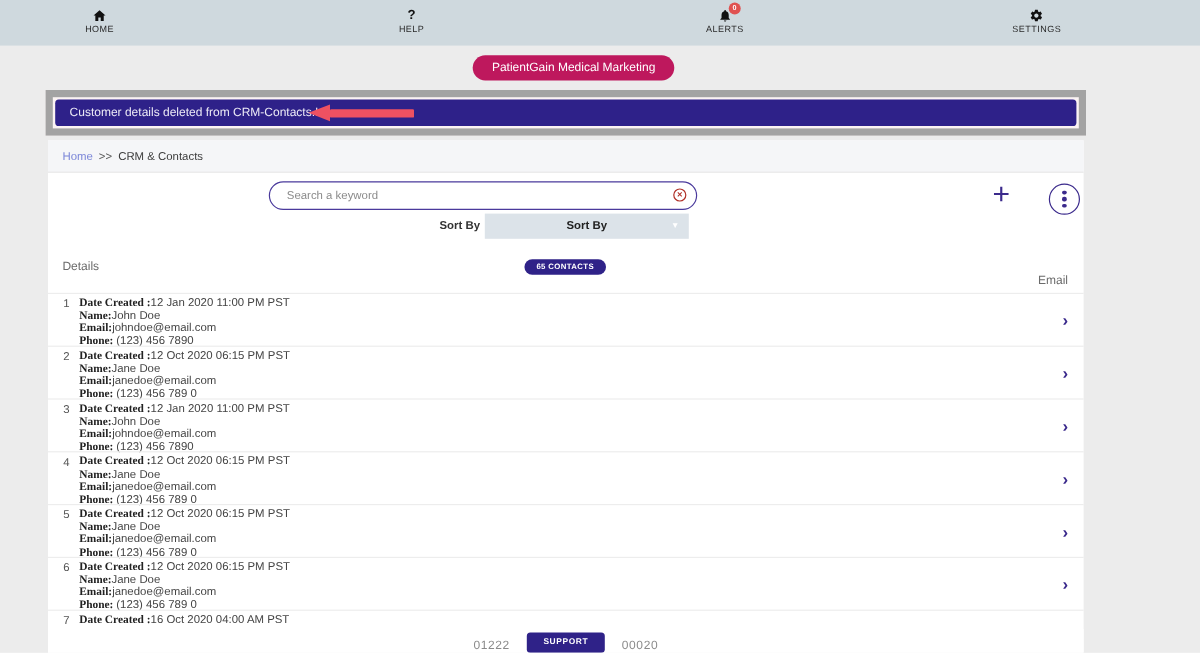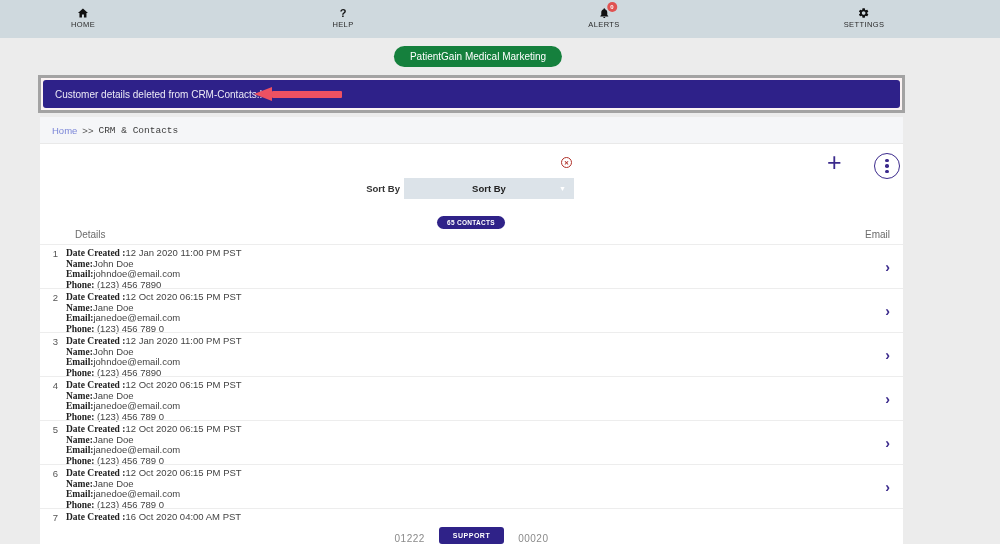--- a/index.html
+++ b/index.html
@@ -12,44 +12,44 @@
   .topbar { position:absolute; left:0; top:0; width:1000px; height:38px; background:#cfd9de; }
   .nav-item { position:absolute; top:6px; transform:translateX(-50%); display:flex; flex-direction:column; align-items:center; gap:1px; cursor:pointer; color:#1c1c1c; }
   .nav-item .glyph { height:13px; display:flex; align-items:center; justify-content:center; }
   .nav-item .glyph svg { display:block; }
   .nav-label { font-size:7.5px; letter-spacing:.4px; color:#2a2a2a; }
   .nav-label.underline { }
   .qmark { font-size:11px; font-weight:bold; color:#111; }
   .bell-wrap { position:relative; }
   .alert-badge { position:absolute; top:-4px; right:-7px; width:10px; height:10px; background:#e05251; border-radius:50%; color:#fff; font-size:6px; font-weight:bold; line-height:10px; text-align:center; }
   
-  .app-pill { position:absolute; left:478px; top:46px; transform:translateX(-50%); background:#15803d; color:#fff; font-size:10px; padding:5px 16px; border-radius:13px; white-space:nowrap; }
-  
-  .banner-box { position:absolute; left:38px; top:75px; width:867px; height:38px; border:3px solid #a3a3a3; background:#fbf3f3; padding:2px; }
+  .app-pill { position:absolute; left:478px; top:46px; transform:translateX(-50%); background:#be185d; color:#fff; font-size:10px; padding:5px 16px; border-radius:13px; white-space:nowrap; }
+  
+  .banner-box { position:absolute; left:38px; top:75px; width:867px; height:38px; border:6px solid #a3a3a3; background:#fbf3f3; padding:2px; }
   .banner-inner { position:relative; width:100%; height:100%; background:#2e2189; border-radius:3px; display:flex; align-items:center; padding-left:12px; color:#eceaf6; font-size:10px; }
   .annot-arrow { position:absolute; left:211px; top:50%; transform:translateY(-50%); display:flex; align-items:center; }
   .annot-arrow .tip { width:0; height:0; border-top:7px solid transparent; border-bottom:7px solid transparent; border-right:18px solid #ee5162; }
   .annot-arrow .bar { width:70px; height:7px; background:#ee5162; border-radius:1px; }
   
   .card { position:absolute; left:40px; top:117px; width:863px; height:427px; background:#fff; }
   .crumb-bar { height:27px; background:#f5f6f8; border-bottom:1px solid #e9e9e9; display:flex; align-items:center; padding-left:12px; gap:5px; font-size:9.5px; }
   .crumb-home { color:#7b86d8; cursor:pointer; }
   .crumb-sep { color:#555; }
-  .crumb-cur { color:#3c3c3c;font-family:Liberation Mono, monospace; }
+  .crumb-cur { color:#3c3c3c; }
   .search-input { position:absolute; left:184px; top:34px; width:357px; height:24px; border:1.5px solid #4a3a9c; border-radius:13px; font-size:9.5px; padding:0 26px 0 14px; color:#333; outline:none; background:#fff; font-family:"Liberation Sans", sans-serif; }
   .search-input::placeholder { color:#8a8a8a; }
   .clear-ic { position:absolute; left:521px; top:40px; width:11px; height:11px; border:1.6px solid #b03028; border-radius:50%; display:flex; align-items:center; justify-content:center; font-size:6px; font-weight:bold; color:#b03028; cursor:pointer; line-height:1; }
   .plus-ic { position:absolute; left:787px; top:33px; font-size:25px; font-weight:300; color:#3b2a8c; cursor:pointer; line-height:1; }
   .kebab-ic { position:absolute; left:834px; top:36px; width:26px; height:26px; border:1.6px solid #3b2a8c; border-radius:50%; display:flex; flex-direction:column; align-items:center; justify-content:center; gap:2px; cursor:pointer; }
   .kebab-ic i { width:3.5px; height:3.5px; background:#3b2a8c; border-radius:50%; }
   .sort-label { position:absolute; left:310px; top:66px; width:50px; text-align:right; font-size:9.5px; font-weight:bold; color:#333; }
   .sort-select { position:absolute; left:364px; top:61px; width:170px; height:21px; background:#dce3e9; display:flex; align-items:center; justify-content:center; font-size:9.5px; font-weight:bold; color:#222; cursor:pointer; }
   .sort-caret { position:absolute; right:8px; top:7px; font-size:7px; color:#fff; }
   .count-badge { position:absolute; left:431px; top:99px; transform:translateX(-50%); background:#2f2288; color:#fff; font-size:6.5px; font-weight:bold; letter-spacing:.3px; padding:3px 10px; border-radius:9px; white-space:nowrap; }
-  .col-details { position:absolute; left:12px; top:112px; font-size:10px; color:#6b6b6b;margin-left:23px; }
+  .col-details { position:absolute; left:12px; top:100px; font-size:10px; color:#6b6b6b; }
   .col-view { position:absolute; right:13px; top:112px; font-size:10px; color:#6b6b6b; }
   .rows { position:absolute; left:0; top:127px; width:100%; }
   .row { position:relative; height:44px; border-top:1px solid #ededed; display:flex; padding-top:3px; cursor:pointer; }
   .row .num { width:18px; text-align:right; margin-right:8px; font-size:9.5px; color:#555; }
   .row .info { flex:1; font-size:9.5px; line-height:10.7px; color:#444; }
   .row .info b { color:#222;font-family:Liberation Serif, serif; }
   .row .chev { position:absolute; right:13px; top:50%; transform:translateY(-50%); color:#3b2a8c; font-size:14px; font-weight:bold; }
   .footer { position:absolute; left:0; top:407px; width:100%; height:20px; background:#fff; display:flex; align-items:flex-end; justify-content:center; gap:14px; }
   .footer .fnum { font-size:10px; color:#8a8a8a; letter-spacing:.5px; }
   .support-btn { background:#2f2288; color:#fff; font-size:7px; font-weight:bold; letter-spacing:.5px; padding:5px 14px; border-radius:3px; border:none; cursor:pointer; font-family:"Liberation Sans", sans-serif; }
@@ -106,20 +106,21 @@
 </div>
 
 <div class="card">
 
   <div class="crumb-bar">
     <span class="crumb-home">Home</span>
     <span class="crumb-sep">&gt;&gt;</span>
     <span class="crumb-cur">CRM &amp; Contacts</span>
   </div>
 
+  <input class="search-input" type="text" placeholder="Search a keyword" style="">
   <span class="clear-ic">✕</span>
 
   <span class="plus-ic">+</span>
   <span class="kebab-ic">
       <i></i>
       <i></i>
       <i></i>
     </span>
 
   <span class="sort-label">Sort By</span>

